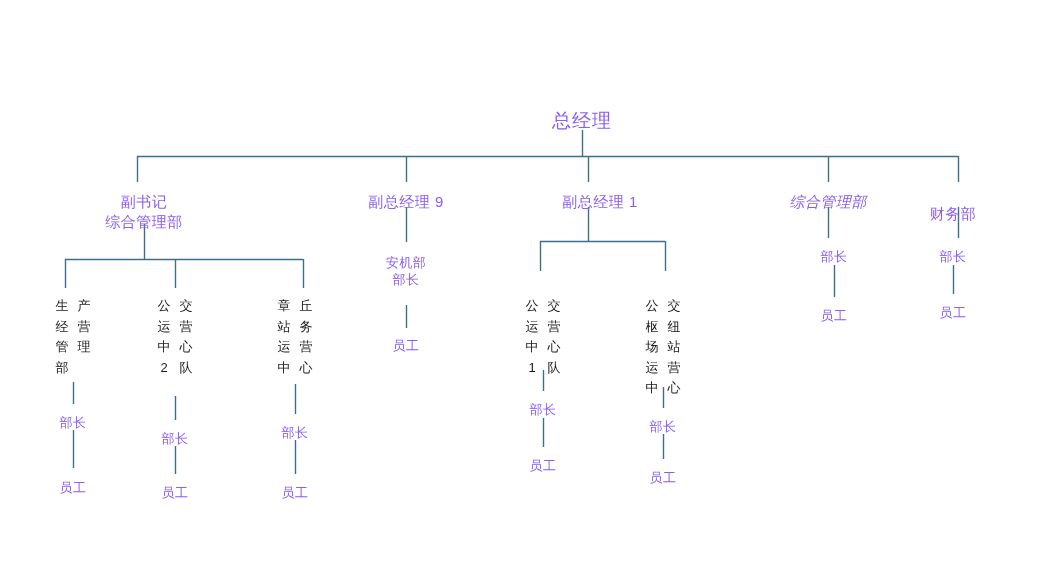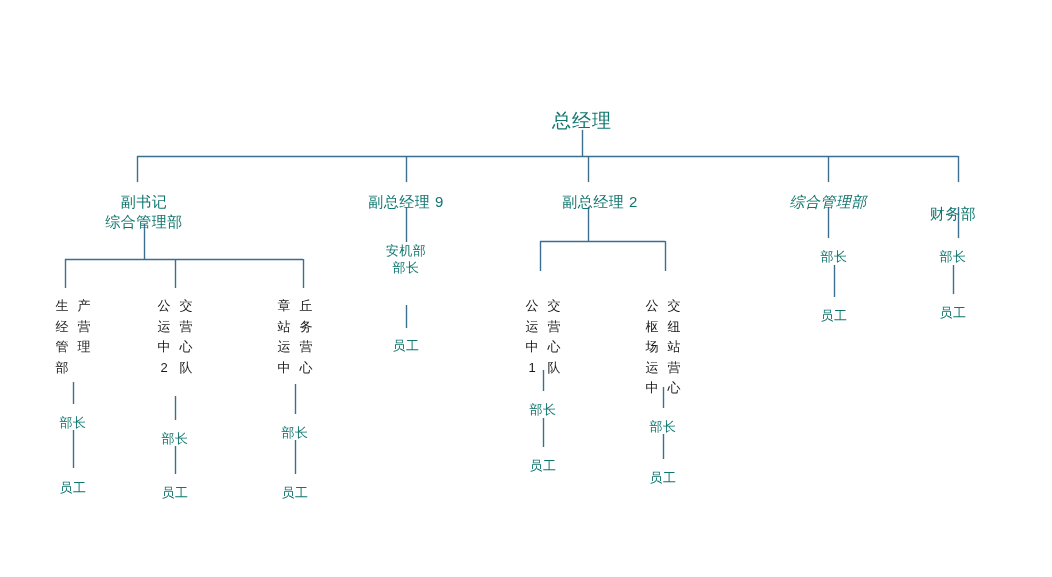--- a/index.html
+++ b/index.html
@@ -25,21 +25,21 @@
     top: 0;
     width: 1052px;
     height: 577px;
     pointer-events: none;
   }
   .node {
     position: absolute;
     text-align: center;
     white-space: pre;
     line-height: 1.32;
-    color: #0f766e;
+    color: #8b5cf6;
     transform: translateX(-50%);
   }
   .node.root {
     font-size: 19px;
     letter-spacing: 1px;
   }
   .node.lvl2 {
     font-size: 15px;
     letter-spacing: 0.5px;
   }
@@ -111,24 +111,24 @@
       <line x1="828.5" x2="828.5" y1="207" y2="238" stroke="#3c6e8f" stroke-width="1.4"></line>
       <line x1="834.5" x2="834.5" y1="265" y2="297" stroke="#3c6e8f" stroke-width="1.4"></line>
       <line x1="958.5" x2="958.5" y1="207" y2="238" stroke="#3c6e8f" stroke-width="1.4"></line>
       <line x1="953.5" x2="953.5" y1="265" y2="294" stroke="#3c6e8f" stroke-width="1.4"></line>
     </svg>
 
   <div id="node-layer">
       <div class="node root" style="left: 582px; top: 108px;"><div>总经理</div></div>
       <div class="node lvl2" style="left: 144px; top: 192px;"><div>副书记</div><div>综合管理部</div></div>
       <div class="node lvl2" style="left: 406px; top: 192px;"><div>副总经理 9</div></div>
-      <div class="node lvl2" style="left: 600px; top: 192px;"><div>副总经理 2</div></div>
+      <div class="node lvl2" style="left: 600px; top: 192px;"><div>副总经理 1</div></div>
       <div class="node lvl2" style="left: 828px; top: 192px; font-style: italic;"><div>综合管理部</div></div>
       <div class="node lvl2" style="left: 953px; top: 204px;"><div>财务部</div></div>
-      <div class="node lvl3" style="left: 406px; top: 242px;"><div>安机部</div><div>部长</div></div>
+      <div class="node lvl3" style="left: 406px; top: 254px;"><div>安机部</div><div>部长</div></div>
       <div class="node leaf" style="left: 73px; top: 414px;"><div>部长</div></div>
       <div class="node leaf" style="left: 73px; top: 479px;"><div>员工</div></div>
       <div class="node leaf" style="left: 175px; top: 430px;"><div>部长</div></div>
       <div class="node leaf" style="left: 175px; top: 484px;"><div>员工</div></div>
       <div class="node leaf" style="left: 295px; top: 424px;"><div>部长</div></div>
       <div class="node leaf" style="left: 295px; top: 484px;"><div>员工</div></div>
       <div class="node leaf" style="left: 406px; top: 337px;"><div>员工</div></div>
       <div class="node leaf" style="left: 543px; top: 401px;"><div>部长</div></div>
       <div class="node leaf" style="left: 543px; top: 457px;"><div>员工</div></div>
       <div class="node leaf" style="left: 663px; top: 418px;"><div>部长</div></div>

